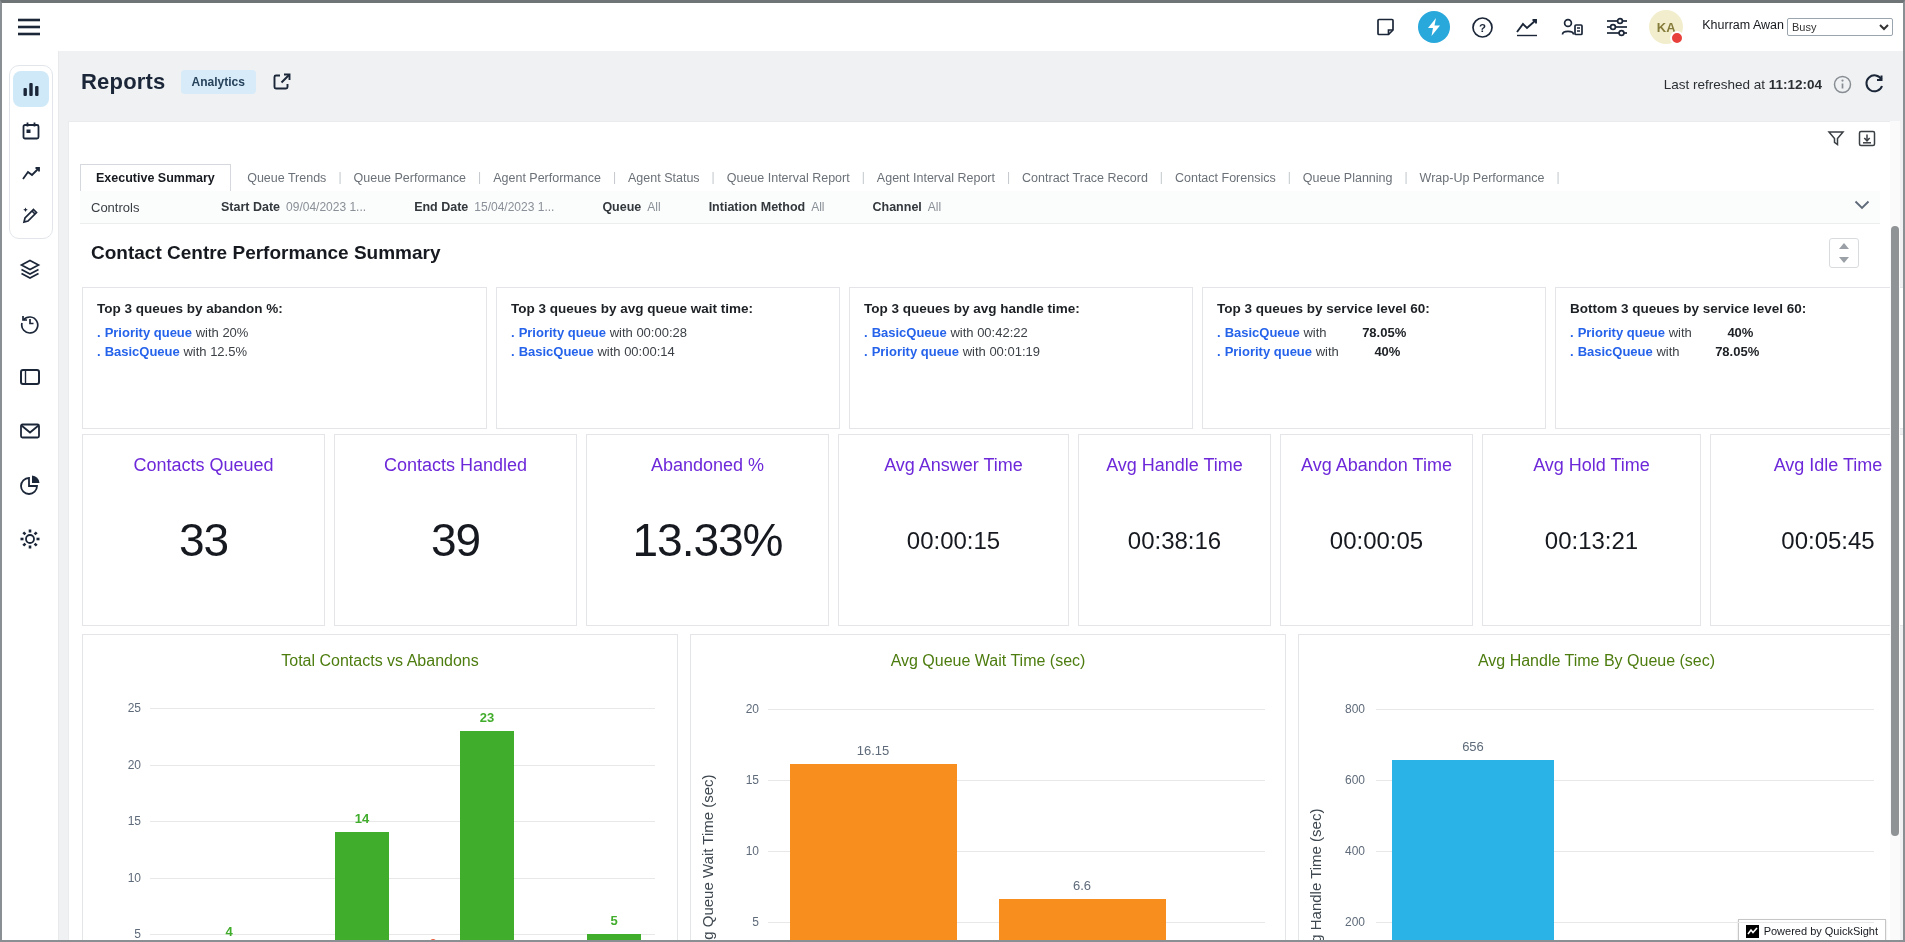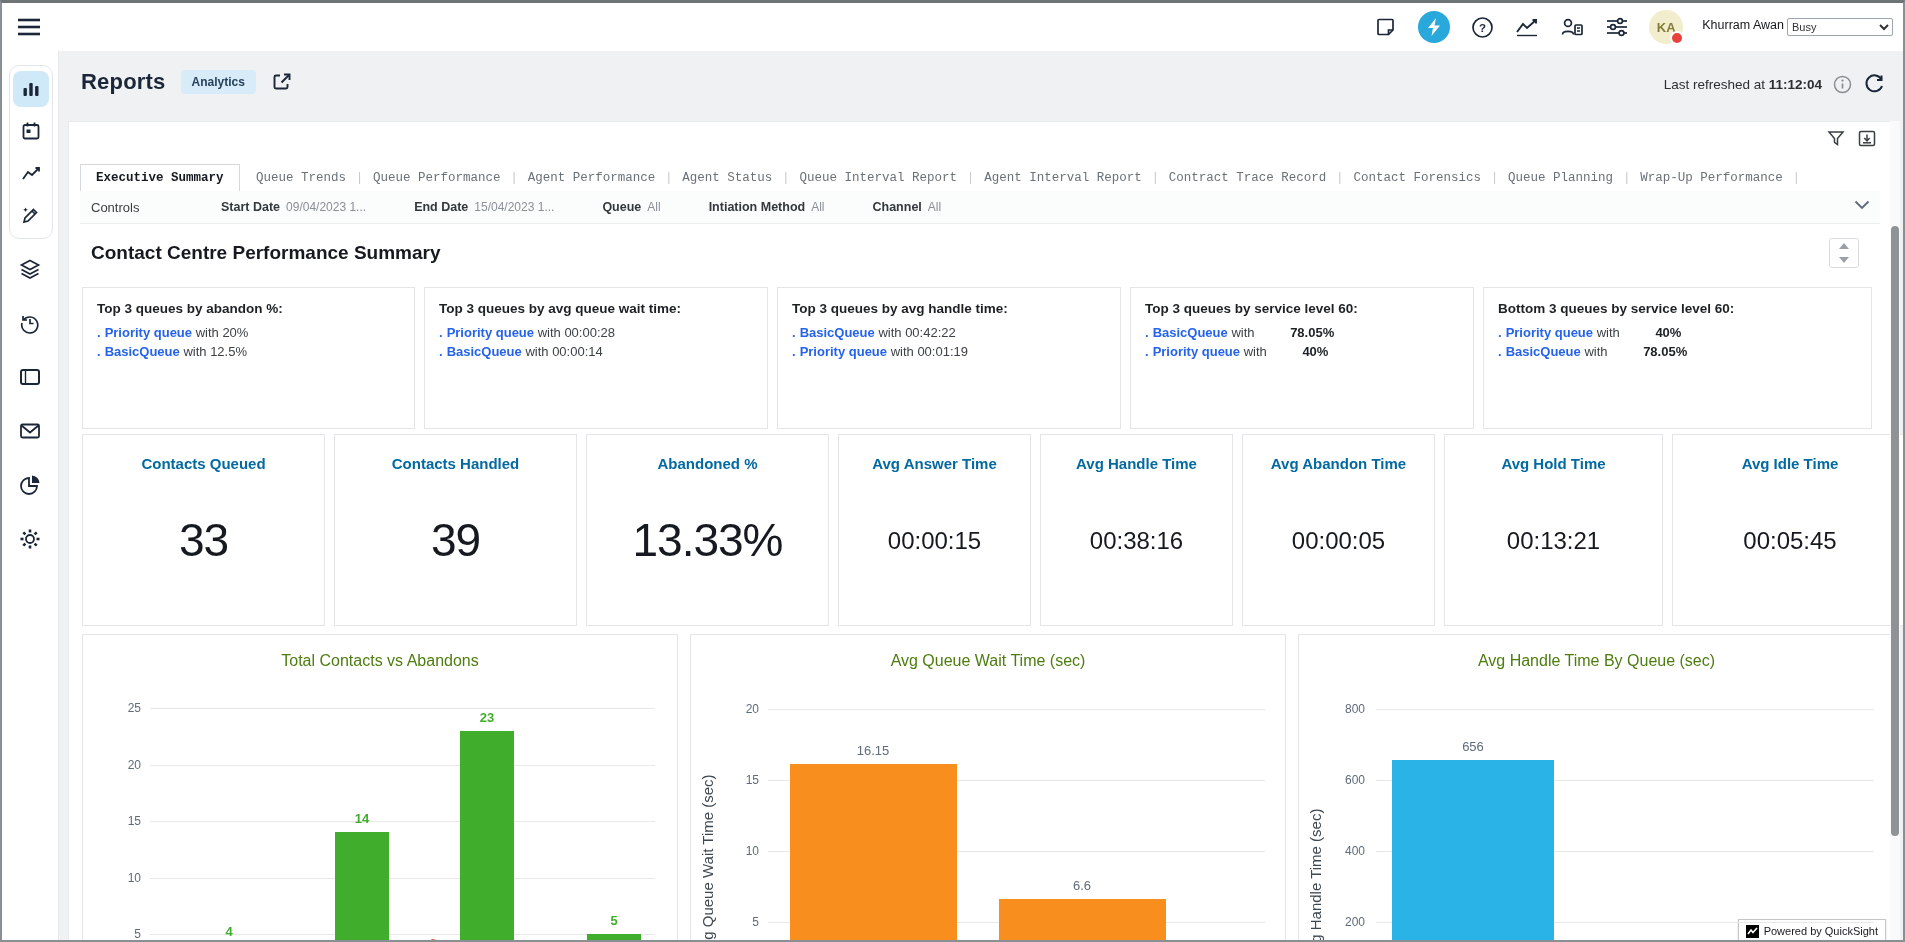--- a/index.html
+++ b/index.html
@@ -29,21 +29,21 @@
   .extlink-btn{background:none;border:none;padding:0;cursor:pointer;width:22px;height:22px;}
   .ph-right{position:absolute;right:6px;top:22px;display:flex;align-items:center;gap:11px;}
   .refresh-text{font-size:13.5px;color:#2b2f33;}
   .refresh-text b{font-weight:bold;}
   .icon-btn{background:none;border:none;padding:0;cursor:pointer;display:flex;align-items:center;}
   
   .panel{position:absolute;left:66px;top:118px;width:1827px;height:830px;background:#fff;border:1px solid #e9ebed;border-bottom:none;box-sizing:border-box;}
   .panel-tools{position:absolute;right:18px;top:8px;display:flex;gap:13px;}
   
   .tabs{position:absolute;left:11px;right:14px;top:42px;height:27px;border-bottom:1px solid #d7dbde;display:flex;align-items:flex-end;}
-  .tab{font-size:12.5px;color:#6b7178;background:none;border:none;padding:6px 11px;cursor:pointer;white-space:nowrap;font-family:Liberation Mono, monospace;}
+  .tab{font-size:12.5px;color:#6b7178;background:none;border:none;padding:6px 11px;cursor:pointer;white-space:nowrap;}
   .tab.active{background:#fff;border:1px solid #d5d9dd;border-bottom:1px solid #fff;margin-bottom:-1px;font-weight:bold;color:#16191f;padding:6px 15px;}
   .tab-sep{color:#c3c8cc;font-size:12px;padding:0 1px 7px 1px;}
   
   .controls{position:absolute;left:11px;right:14px;top:69px;height:32px;background:#fbfcfc;border-bottom:1px solid #ededee;display:flex;align-items:center;}
   .controls-label{font-size:13px;color:#3a3f44;margin-left:11px;width:130px;}
   .ctrl-group{display:flex;align-items:center;gap:6px;margin-right:48px;cursor:pointer;}
   .ctrl-name{font-size:12.5px;font-weight:bold;color:#33383d;}
   .ctrl-value{font-size:12px;color:#8a9097;}
   .controls-chevron{position:absolute;right:10px;top:9px;background:none;border:none;cursor:pointer;padding:0;}
   
@@ -54,21 +54,21 @@
   .tri-down{width:0;height:0;border-left:5px solid transparent;border-right:5px solid transparent;border-top:6px solid #9aa0a6;}
   .insights{position:absolute;left:13px;top:165px;display:flex;gap:9px;}
   .ins-card{height:142px;background:#fff;border:1px solid #e3e5e8;box-sizing:border-box;padding:13px 14px;}
   .ins-title{font-size:13.5px;font-weight:bold;color:#1d2125;margin-bottom:7px;}
   .ins-item{font-size:13px;color:#3c4147;line-height:19px;}
   .ins-item .qlink{color:#2563eb;font-weight:bold;text-decoration:none;cursor:pointer;}
   .ins-item .dot{color:#2563eb;font-weight:bold;margin-right:4px;}
   .ins-item .val-b{font-weight:bold;color:#1d2125;margin-left:32px;}
   .kpis{position:absolute;left:13px;top:312px;display:flex;gap:9px;}
   .kpi-card{height:192px;background:#fff;border:1px solid #e3e5e8;box-sizing:border-box;position:relative;}
-  .kpi-label{position:absolute;top:20px;left:0;right:0;text-align:center;font-size:15px;color:#0369a1;font-weight:bold;}
+  .kpi-label{position:absolute;top:20px;left:0;right:0;text-align:center;font-size:18px;color:#6d28d9;}
   .kpi-value{position:absolute;top:92px;left:0;right:0;text-align:center;font-size:24px;color:#16191f;}
   .kpi-value.large{top:78px;font-size:46px;letter-spacing:-1px;}
   .charts{position:absolute;left:13px;top:512px;display:flex;gap:12px;}
   .chart-card{height:430px;background:#fff;border:1px solid #e3e5e8;box-sizing:border-box;position:relative;overflow:hidden;}
   .chart-title{position:absolute;top:17px;left:0;right:0;text-align:center;font-size:16px;color:#4d7c0f;}
   .ylabel{position:absolute;left:8px;transform:rotate(-90deg);transform-origin:top left;white-space:nowrap;font-size:15px;color:#3f4850;}
   .ylabel:empty{display:none;}
   .gridline{position:absolute;height:1px;background:#e8e8e8;}
   .tick-label{position:absolute;font-size:12px;color:#5f6b7a;text-align:right;}
   .bar{position:absolute;cursor:pointer;}
@@ -345,21 +345,21 @@
     <div class="spinner">
       <button class="spin-btn">
           <span class="tri-up"></span>
         </button>
       <button class="spin-btn">
           <span class="tri-down"></span>
         </button>
     </div>
 
     <div class="insights" id="insights">
-        <div class="ins-card" style="width: 333px;">
+        <div class="ins-card" style="width: 405px;">
           <div class="ins-title">Top 3 queues by abandon %:</div>
           <div class="ins-item"><span class="dot">.</span><a class="qlink">Priority queue</a><span> with </span><span>20%</span></div>
           <div class="ins-item"><span class="dot">.</span><a class="qlink">BasicQueue</a><span> with </span><span>12.5%</span></div>
         </div>
         <div class="ins-card" style="width: 344px;">
           <div class="ins-title">Top 3 queues by avg queue wait time:</div>
           <div class="ins-item"><span class="dot">.</span><a class="qlink">Priority queue</a><span> with </span><span>00:00:28</span></div>
           <div class="ins-item"><span class="dot">.</span><a class="qlink">BasicQueue</a><span> with </span><span>00:00:14</span></div>
         </div>
         <div class="ins-card" style="width: 344px;">
@@ -385,21 +385,21 @@
           <div class="kpi-value large">33</div>
         </div>
         <div class="kpi-card" style="width: 243px;">
           <div class="kpi-label">Contacts Handled</div>
           <div class="kpi-value large">39</div>
         </div>
         <div class="kpi-card" style="width: 243px;">
           <div class="kpi-label">Abandoned %</div>
           <div class="kpi-value large">13.33%</div>
         </div>
-        <div class="kpi-card" style="width: 193px;">
+        <div class="kpi-card" style="width: 231px;">
           <div class="kpi-label">Avg Answer Time</div>
           <div class="kpi-value">00:00:15</div>
         </div>
         <div class="kpi-card" style="width: 193px;">
           <div class="kpi-label">Avg Handle Time</div>
           <div class="kpi-value">00:38:16</div>
         </div>
         <div class="kpi-card" style="width: 193px;">
           <div class="kpi-label">Avg Abandon Time</div>
           <div class="kpi-value">00:00:05</div>

